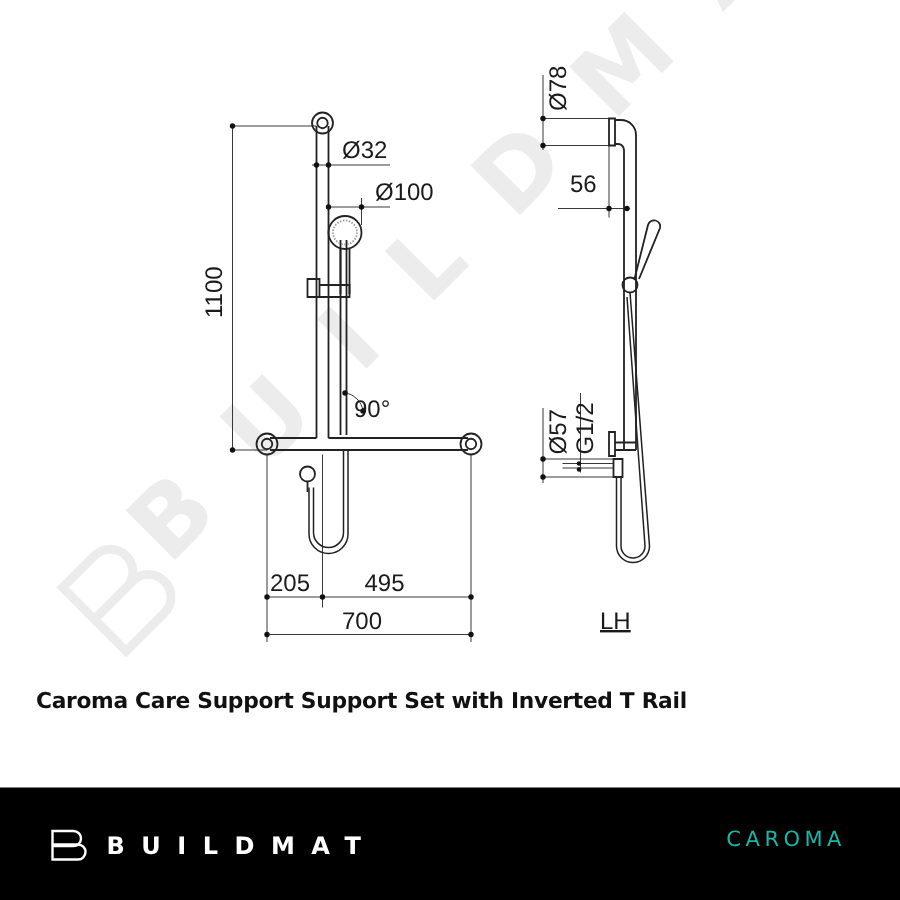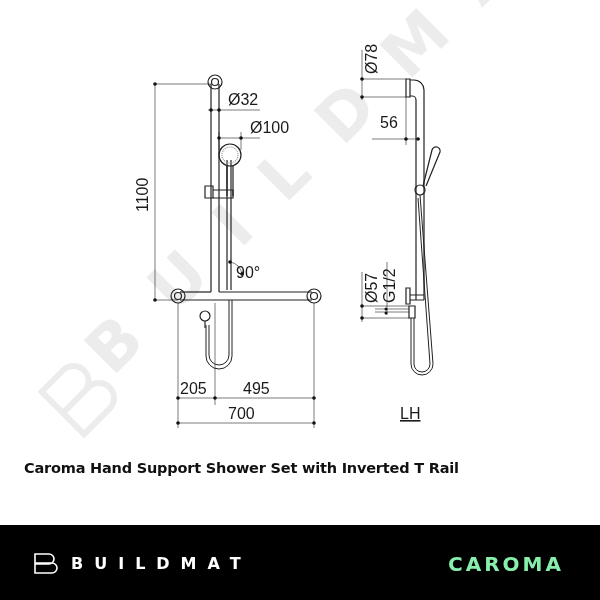--- a/index.html
+++ b/index.html
@@ -4,21 +4,21 @@
   <style>
     html, body { margin: 0; padding: 0; }
     body { width: 600px; height: 600px; background: #ffffff; position: relative; overflow: hidden; font-family: "DejaVu Sans", sans-serif; }
     #drawing { position: absolute; left: 0; top: 0; width: 600px; height: 525px; }
     .dim { font-family: "Liberation Sans", sans-serif; font-size: 16px; fill: #1a1a1a; }
     .caption { position: absolute; left: 24px; top: 458px; font-family: "DejaVu Sans", sans-serif; font-weight: bold; font-size: 14.5px; line-height: 21px; color: #111; letter-spacing: -0.2px; }
     .caption div { white-space: nowrap; }
     .footer { position: absolute; left: 0; top: 525px; width: 600px; height: 75px; background: #000; }
     .brand-left { position: absolute; left: 33px; top: 27px; display: flex; align-items: center; }
     .brand-left-text { color: #fff; font-family: "DejaVu Sans", sans-serif; font-weight: bold; font-size: 16px; letter-spacing: 11px; margin-left: 12px; }
-    .brand-right { position: absolute; right: 36px; top: 27px; color: #86efac; font-family: "DejaVu Sans", sans-serif; font-weight: bold; font-size: 20px; letter-spacing: 3px; }
+    .brand-right { position: absolute; right: 36px; top: 27px; color: #14b8a6; font-family: "DejaVu Sans", sans-serif; font-weight: normal; font-size: 14px; letter-spacing: 3px; }
   </style>
 </head>
 <body>
 
 <svg id="drawing" viewBox="0 0 600 525" xmlns="http://www.w3.org/2000/svg">
 
   <g opacity="0.07" transform="translate(70,420) rotate(-45)">
     <text x="60" y="0" font-family="DejaVu Sans, sans-serif" font-weight="bold" font-size="64" letter-spacing="40" fill="#000">BUILDMAT</text>
     <path d="M0,-40 h30 a15,15 0 0 1 0,30 h-30 z M0,-10 h36 a15,15 0 0 1 0,30 h-36 z" fill="none" stroke="#000" stroke-width="6"></path>
   </g>
@@ -127,21 +127,21 @@
       <circle cx="386" cy="313" r="1.5"></circle>
   </g>
   <text class="dim" transform="translate(377,74) rotate(-90)">Ø78</text>
   <text class="dim" x="380" y="128">56</text>
   <text class="dim" transform="translate(377,303) rotate(-90)">Ø57</text>
   <text class="dim" transform="translate(395,303) rotate(-90)">G1/2</text>
   <text class="dim" x="400" y="419" text-decoration="underline">LH</text>
 </svg>
 
 <div class="caption">
-  <div>Caroma Hand Support Shower Set with Inverted T Rail</div>
+  <div>Caroma Care Support Support Set with Inverted T Rail</div>
 </div>
 
 <div class="footer">
   <div class="brand-left">
     <svg width="26" height="22" viewBox="0 0 26 22">
       <path d="M2,2 h14 a5,5 0 0 1 0,10 h-14 z M2,11 h17 a5,5 0 0 1 0,10 h-17 z" fill="none" stroke="#fff" stroke-width="1.6"></path>
     </svg>
     <span class="brand-left-text">BUILDMAT</span>
   </div>
   <div class="brand-right">CAROMA</div>

